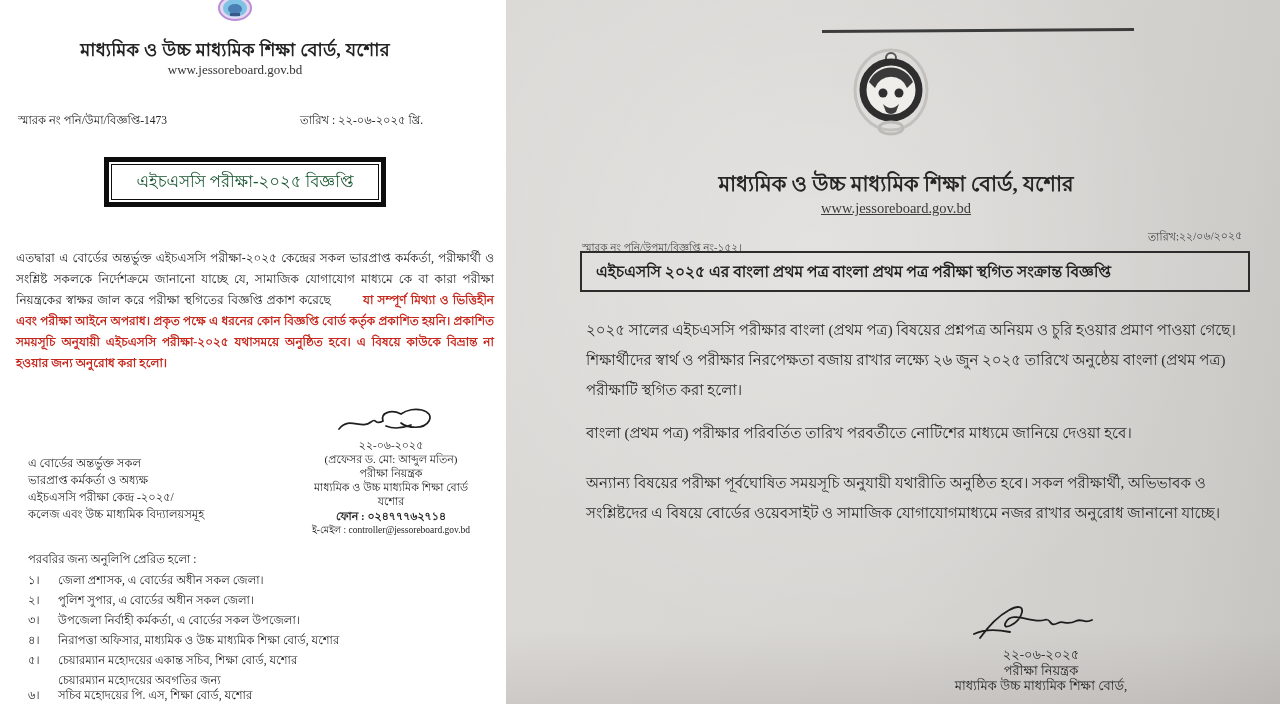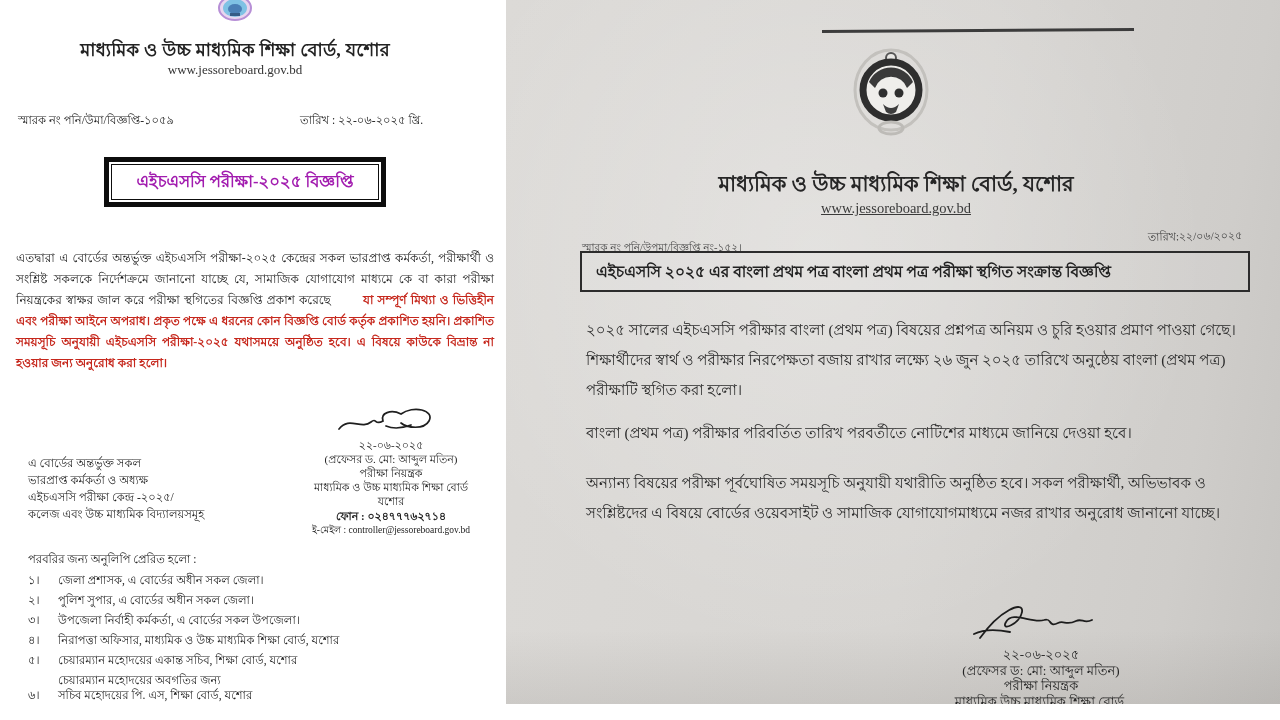--- a/index.html
+++ b/index.html
@@ -8,21 +8,21 @@
   .page { position:relative; width:1280px; height:704px; overflow:hidden; }
 
   
   .doc-left { position:absolute; left:0; top:0; width:506px; height:720px; background:#ffffff; }
   .dl-logo { position:absolute; left:213px; top:-8px; }
   .dl-org { position:absolute; left:0; top:36px; width:470px; text-align:center; font-size:18px; font-weight:700; letter-spacing:.2px; color:#222; }
   .dl-web { position:absolute; left:0; top:62px; width:470px; text-align:center; font-size:13px; color:#333; }
   .dl-memo { position:absolute; left:18px; top:112px; font-size:11.5px; color:#222; }
   .dl-date { position:absolute; left:300px; top:112px; font-size:11.5px; color:#222; }
   .dl-titlebox { position:absolute; left:104px; top:157px; width:282px; height:50px; border:5px solid #0d0d0d; display:flex; align-items:center; justify-content:center; background:#fff; box-shadow:inset 0 0 0 2px #fff, inset 0 0 0 3px #0d0d0d; }
-  .dl-titlebox span { font-size:16.5px; font-weight:700; color:#a21caf; }
+  .dl-titlebox span { font-size:16.5px; font-weight:400; color:#14532d; }
   .dl-body { position:absolute; left:16px; top:248px; width:478px; font-size:12px; line-height:21px; text-align:justify; color:#1a1a1a; }
   .dl-body .red { color:#c6271c; font-weight:600;margin-left:28px; }
   .dl-sign { position:absolute; left:296px; top:402px; width:190px; text-align:center; font-size:11px; line-height:14px; color:#222; }
   .dl-sign .sig-svg { display:block; margin:0 auto 2px auto; }
   .dl-sign .phone { font-weight:700; margin-top:1px; }
   .dl-sign .email { font-size:9.5px; }
   .dl-addr { position:absolute; left:28px; top:455px; font-size:11.5px; line-height:17px; color:#222; }
   .dl-dist { position:absolute; left:28px; top:552px; font-size:11.5px; line-height:15px; color:#222; }
   .dl-dist .head { margin-bottom:6px; }
   .dl-dist .row { display:flex; margin-bottom:5px; }
@@ -67,21 +67,21 @@
         <ellipse cx="22" cy="16" rx="16" ry="12" fill="#e7d6ef" stroke="#b78fd6" stroke-width="2"></ellipse>
         <ellipse cx="22" cy="16" rx="12" ry="9" fill="#7fc2e4"></ellipse>
         <ellipse cx="22" cy="17" rx="7" ry="5" fill="#4a7fb5"></ellipse>
         <rect x="17" y="21" width="10" height="3" fill="#355b86"></rect>
       </svg>
     </span>
 
     <div class="dl-org">মাধ্যমিক ও উচ্চ মাধ্যমিক শিক্ষা বোর্ড, যশোর</div>
     <div class="dl-web">www.jessoreboard.gov.bd</div>
 
-    <div class="dl-memo">স্মারক নং পনি/উমা/বিজ্ঞপ্তি-১০৫৯</div>
+    <div class="dl-memo">স্মারক নং পনি/উমা/বিজ্ঞপ্তি-1473</div>
     <div class="dl-date">তারিখ : ২২-০৬-২০২৫ খ্রি.</div>
 
     <div class="dl-titlebox">
       <span>এইচএসসি পরীক্ষা-২০২৫ বিজ্ঞপ্তি</span>
     </div>
 
     <p class="dl-body"><span>এতদ্বারা এ বোর্ডের অন্তর্ভুক্ত এইচএসসি পরীক্ষা-২০২৫ কেন্দ্রের সকল ভারপ্রাপ্ত কর্মকর্তা, পরীক্ষার্থী ও সংশ্লিষ্ট সকলকে নির্দেশক্রমে জানানো যাচ্ছে যে, সামাজিক যোগাযোগ মাধ্যমে কে বা কারা পরীক্ষা নিয়ন্ত্রকের স্বাক্ষর জাল করে পরীক্ষা স্থগিতের বিজ্ঞপ্তি প্রকাশ করেছে </span><span class="red">যা সম্পূর্ণ মিথ্যা ও ভিত্তিহীন এবং পরীক্ষা আইনে অপরাধ। প্রকৃত পক্ষে এ ধরনের কোন বিজ্ঞপ্তি বোর্ড কর্তৃক প্রকাশিত হয়নি। প্রকাশিত সময়সূচি অনুযায়ী এইচএসসি পরীক্ষা-২০২৫ যথাসময়ে অনুষ্ঠিত হবে। এ বিষয়ে কাউকে বিভ্রান্ত না হওয়ার জন্য অনুরোধ করা হলো।</span></p>
 
     <div class="dl-sign">
       <svg class="sig-svg nosel" width="120" height="34" viewBox="0 0 120 34">
@@ -165,19 +165,18 @@
 
     <p class="dr-para dr-p1">২০২৫ সালের এইচএসসি পরীক্ষার বাংলা (প্রথম পত্র) বিষয়ের প্রশ্নপত্র অনিয়ম ও চুরি হওয়ার প্রমাণ পাওয়া গেছে।  শিক্ষার্থীদের স্বার্থ ও পরীক্ষার নিরপেক্ষতা বজায় রাখার লক্ষ্যে ২৬ জুন ২০২৫ তারিখে অনুষ্ঠেয় বাংলা (প্রথম পত্র) পরীক্ষাটি স্থগিত করা হলো।</p>
     <p class="dr-para dr-p2">বাংলা (প্রথম পত্র) পরীক্ষার পরিবর্তিত তারিখ পরবর্তীতে নোটিশের মাধ্যমে জানিয়ে দেওয়া হবে।</p>
     <p class="dr-para dr-p3">অন্যান্য বিষয়ের পরীক্ষা পূর্বঘোষিত সময়সূচি অনুযায়ী যথারীতি অনুষ্ঠিত হবে। সকল পরীক্ষার্থী, অভিভাবক ও সংশ্লিষ্টদের এ বিষয়ে বোর্ডের ওয়েবসাইট ও সামাজিক যোগাযোগমাধ্যমে নজর রাখার অনুরোধ জানানো যাচ্ছে।</p>
 
     <div class="dr-sign">
       <svg class="sig-svg nosel" width="150" height="48" viewBox="0 0 150 48">
         <path d="M14 40 C 34 12, 58 2, 56 14 C 54 26, 34 34, 40 24 C 46 12, 66 26, 78 22 C 86 19, 82 30, 92 25 C 98 22, 100 28, 110 23 C 116 20, 118 26, 126 22 M8 36 C 20 30, 34 32, 44 34" fill="none" stroke="#1d1d1d" stroke-width="1.8" stroke-linecap="round"></path>
       </svg>
       <div>২২-০৬-২০২৫</div>
-      <div>(প্রফেসর ড: মো: আব্দুল মতিন)</div>
       <div>পরীক্ষা নিয়ন্ত্রক</div>
       <div>মাধ্যমিক উচ্চ মাধ্যমিক শিক্ষা বোর্ড,</div>
     </div>
   </section>
 
 </div>
 
 </body></html>

